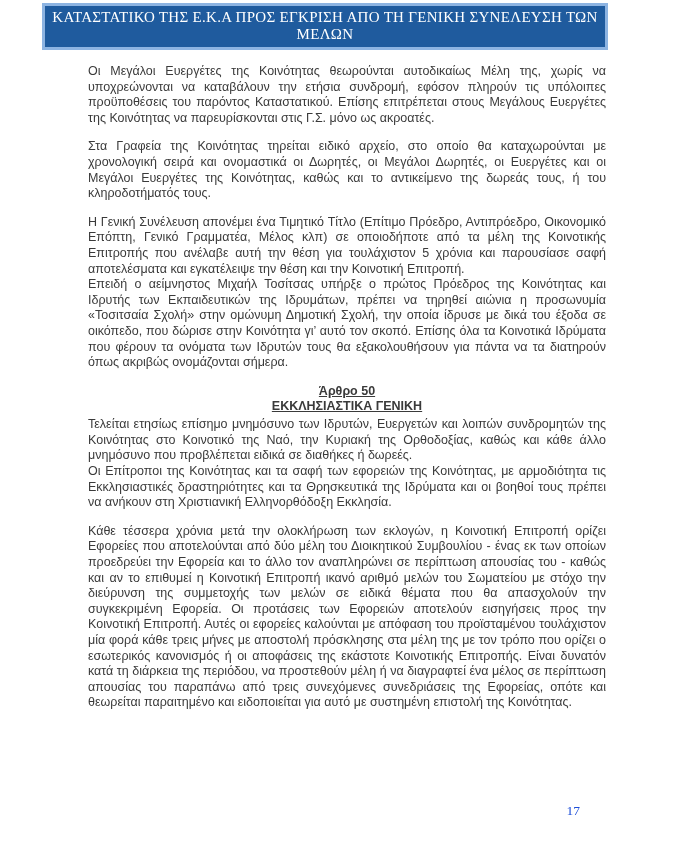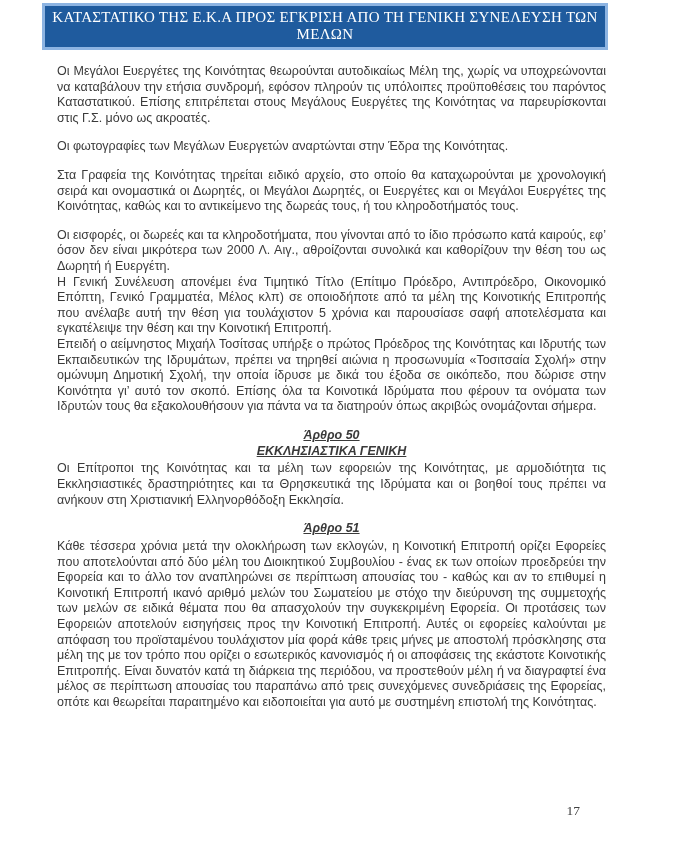--- a/index.html
+++ b/index.html
@@ -23,84 +23,81 @@
     background:var(--banner-bg);
     border:3px solid var(--banner-border);
     color:var(--banner-text);
     text-align:center;
     font-family:"Liberation Serif", serif;
     font-size:15px;
     letter-spacing:0.3px;
     padding:3px 0 4px 0;
   }
   .content{
-    margin:14px 46px 0 57px;
+    margin:14px 46px 0 88px;
     color:var(--body-text);
     font-size:12.5px;
     line-height:15.6px;
     text-align:justify;
   }
   .content p{margin:0;}
   .content p.mb{margin-bottom:13px;}
   .article-head{
     text-align:center;
     font-weight:bold;
     margin:13px 0 2px 0;
   }
   .article-head .article-no,
   .article-head .article-title{
     display:inline-block;
     text-decoration:underline;
-    font-style:italic;
   }
   .article-head > div{line-height:15.8px;}
   .page-number{
     position:absolute;
     top:803px;
     right:72px;
     font-family:"Liberation Serif", serif;
     font-size:13.5px;
-    color:#404040;
+    color:#1d4ed8;
   }
 </style>
 </head>
 <body>
 
 <div class="page">
 
   <div class="banner">
     <span>ΚΑΤΑΣΤΑΤΙΚΟ ΤΗΣ Ε.Κ.Α ΠΡΟΣ ΕΓΚΡΙΣΗ ΑΠΟ ΤΗ ΓΕΝΙΚΗ ΣΥΝΕΛΕΥΣΗ ΤΩΝ ΜΕΛΩΝ</span>
   </div>
 
   <div class="content">
 
     <p class="mb">Οι Μεγάλοι Ευεργέτες της Κοινότητας θεωρούνται αυτοδικαίως Μέλη της, χωρίς να υποχρεώνονται να καταβάλουν την ετήσια συνδρομή, εφόσον πληρούν τις υπόλοιπες προϋποθέσεις του παρόντος Καταστατικού. Επίσης επιτρέπεται στους Μεγάλους Ευεργέτες της Κοινότητας να παρευρίσκονται στις Γ.Σ. μόνο ως ακροατές.</p>
 
 
-    <p class="mb">Οι φωτογραφίες των Μεγάλων Ευεργετών αναρτώνται στην Έδρα της Κοινότητας.</p>
 
     <p class="mb">Στα Γραφεία της Κοινότητας τηρείται ειδικό αρχείο, στο οποίο θα καταχωρούνται με χρονολογική σειρά και ονομαστικά οι Δωρητές, οι Μεγάλοι Δωρητές, οι Ευεργέτες και οι Μεγάλοι Ευεργέτες της Κοινότητας, καθώς και το αντικείμενο της δωρεάς τους, ή του κληροδοτήματός τους.</p>
 
-    <p>Οι εισφορές, οι δωρεές και τα κληροδοτήματα, που γίνονται από το ίδιο πρόσωπο κατά καιρούς, εφ’ όσον δεν είναι μικρότερα των 2000  Λ. Αιγ., αθροίζονται συνολικά και καθορίζουν την θέση του ως Δωρητή ή Ευεργέτη.</p>
 
     <p>Η Γενική Συνέλευση απονέμει ένα Τιμητικό Τίτλο (Επίτιμο Πρόεδρο, Αντιπρόεδρο, Οικονομικό Επόπτη, Γενικό Γραμματέα, Μέλος κλπ) σε οποιοδήποτε από τα μέλη της Κοινοτικής Επιτροπής που ανέλαβε αυτή την θέση για τουλάχιστον 5 χρόνια και παρουσίασε σαφή αποτελέσματα και εγκατέλειψε την θέση και την Κοινοτική Επιτροπή.</p>
 
 
     <p>Επειδή ο αείμνηστος Μιχαήλ Τοσίτσας υπήρξε ο πρώτος Πρόεδρος της Κοινότητας και Ιδρυτής των Εκπαιδευτικών της Ιδρυμάτων, πρέπει να τηρηθεί αιώνια η προσωνυμία «Τοσιτσαία Σχολή» στην ομώνυμη Δημοτική Σχολή, την οποία ίδρυσε με δικά του έξοδα σε οικόπεδο, που δώρισε στην Κοινότητα γι’ αυτό τον σκοπό. Επίσης όλα τα Κοινοτικά Ιδρύματα που φέρουν τα ονόματα των Ιδρυτών τους θα εξακολουθήσουν για πάντα να τα διατηρούν όπως ακριβώς ονομάζονται σήμερα.</p>
 
     <div class="article-head">
       <div><span class="article-no">Άρθρο 50</span></div>
       <div><span class="article-title">ΕΚΚΛΗΣΙΑΣΤΙΚΑ ΓΕΝΙΚΗ</span></div>
     </div>
 
+    <p>Τελείται ετησίως επίσημο μνημόσυνο των Ιδρυτών, Ευεργετών και λοιπών συνδρομητών της Κοινότητας στο Κοινοτικό της Ναό, την Κυριακή της Ορθοδοξίας, καθώς και κάθε άλλο μνημόσυνο που προβλέπεται ειδικά σε διαθήκες ή δωρεές.</p>
 
-    <p>Οι Επίτροποι της Κοινότητας και τα μέλη των εφορειών της Κοινότητας, με αρμοδιότητα τις Εκκλησιαστικές δραστηριότητες και τα Θρησκευτικά της Ιδρύματα και οι βοηθοί τους πρέπει να ανήκουν στη Χριστιανική Ελληνορθόδοξη Εκκλησία.</p>
+    <p>Οι Επίτροποι της Κοινότητας και τα σαφή των εφορειών της Κοινότητας, με αρμοδιότητα τις Εκκλησιαστικές δραστηριότητες και τα Θρησκευτικά της Ιδρύματα και οι βοηθοί τους πρέπει να ανήκουν στη Χριστιανική Ελληνορθόδοξη Εκκλησία.</p>
 
     <div class="article-head">
-      <div><span class="article-no">Άρθρο 51</span></div>
     </div>
 
     <p>Κάθε τέσσερα χρόνια μετά την ολοκλήρωση των εκλογών, η Κοινοτική Επιτροπή ορίζει Εφορείες που αποτελούνται από δύο μέλη του Διοικητικού Συμβουλίου - ένας εκ των οποίων προεδρεύει την Εφορεία και το άλλο τον αναπληρώνει σε περίπτωση απουσίας του - καθώς και αν το επιθυμεί η Κοινοτική Επιτροπή ικανό αριθμό μελών του Σωματείου με στόχο την διεύρυνση της συμμετοχής των μελών σε ειδικά θέματα που θα απασχολούν την συγκεκριμένη Εφορεία. Οι προτάσεις των Εφορειών αποτελούν εισηγήσεις προς την Κοινοτική Επιτροπή. Αυτές οι εφορείες καλούνται με απόφαση του προϊσταμένου τουλάχιστον μία φορά κάθε τρεις μήνες με αποστολή πρόσκλησης στα μέλη της με τον τρόπο που ορίζει ο εσωτερικός κανονισμός ή οι αποφάσεις της εκάστοτε Κοινοτικής Επιτροπής. Είναι δυνατόν κατά τη διάρκεια της περιόδου, να προστεθούν μέλη ή να διαγραφτεί ένα μέλος σε περίπτωση απουσίας του παραπάνω από τρεις συνεχόμενες συνεδριάσεις της Εφορείας, οπότε και  θεωρείται παραιτημένο και ειδοποιείται για αυτό με συστημένη επιστολή της Κοινότητας.</p>
 
   </div>
 
   <div class="page-number">17</div>
 
 </div>
 

